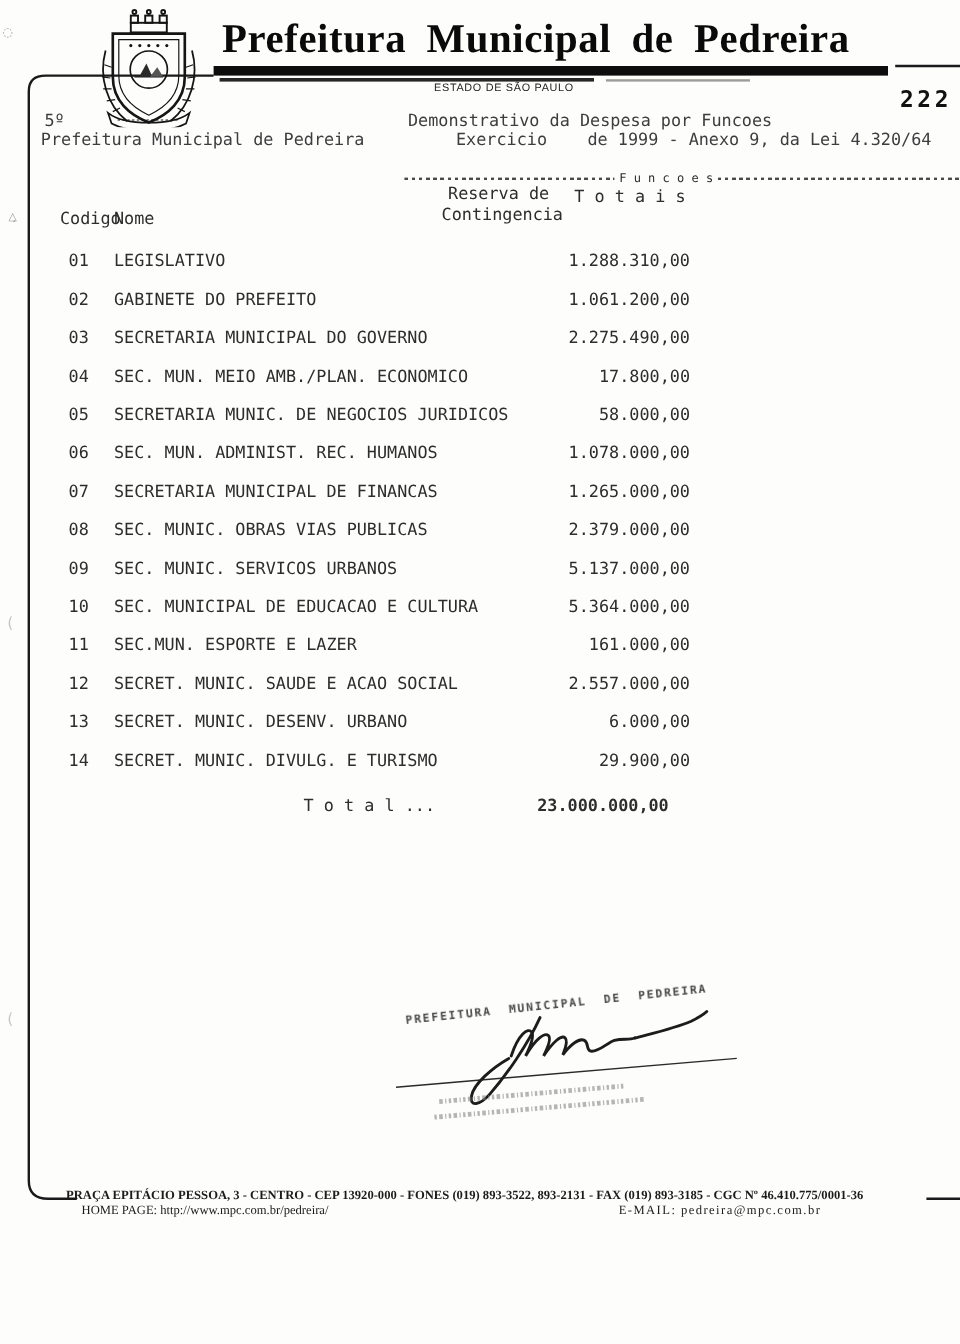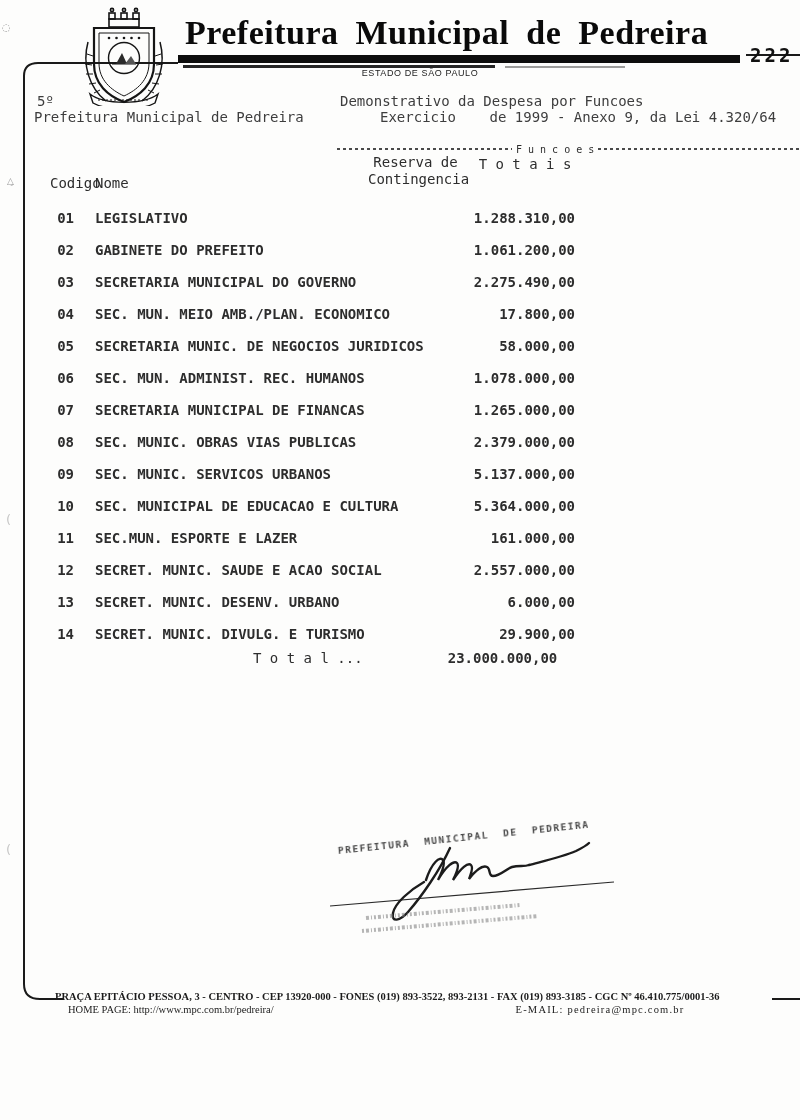--- a/index.html
+++ b/index.html
@@ -15,26 +15,26 @@
     font-size:34px;letter-spacing:.5px;word-spacing:8px;color:#0a0a0a;white-space:pre;
   }
   .estado{font-family:"Liberation Sans","DejaVu Sans",sans-serif;font-size:9px;letter-spacing:.6px;color:#222;}
   .pageno{font-family:"DejaVu Sans Mono",monospace;font-weight:bold;font-size:19px;letter-spacing:3px;color:#111;}
   .bar{background:#0d0d0d;}
   .bar2{background:#262626;}
   .band{display:flex;align-items:center;height:12px;}
   .band .dash{flex:1;height:2px;background:repeating-linear-gradient(90deg,#4a4a4a 0 3px,transparent 3px 6px);}
   .band .dashL{flex:0 0 175px;}
   .band .label{font-size:10px;color:#2d2d2d;white-space:pre;padding:0 4px;}
-  .rows{position:absolute;left:0;top:211px;width:800px;font-weight:bold;}
+  .rows{position:absolute;left:0;top:211px;width:800px;}
   .row{position:relative;height:32px;}
   .row .code{position:absolute;left:44px;width:30px;text-align:right;}
   .row .name{position:absolute;left:95px;}
   .row .total{position:absolute;left:430px;width:145px;text-align:right;}
-  .totalrow{position:relative;}
+  .totalrow{position:relative;margin-top:14px;}
   .footer-serif{font-family:"Liberation Serif","DejaVu Serif",serif;font-size:10.5px;color:#1b1b1b;white-space:pre;}
   .stamp{
     font-family:"DejaVu Sans Mono",monospace;font-size:9.5px;font-weight:bold;
     letter-spacing:1.5px;color:#4a4a4a;white-space:pre;filter:blur(.3px);
     transform:rotate(-6deg);transform-origin:left center;
   }
   .artifact{color:#9a9a9a;font-family:"DejaVu Sans",sans-serif;}
   svg{display:block;}
 </style>
 </head>
@@ -86,21 +86,21 @@
       <path d="M14,88 C28,99 68,99 82,88 L79,97 C64,105 32,105 17,97 Z" stroke-width="1.4"></path>
       <path d="M22,94 H74" stroke-width="1" stroke-dasharray="2 2"></path>
     </g>
   </svg>
 
   <div class="abs title" style="left:185px;top:14px;">Prefeitura Municipal de Pedreira</div>
   <div class="abs bar" style="left:178px;top:55px;width:562px;height:8px;"></div>
   <div class="abs bar2" style="left:183px;top:65px;width:312px;height:3px;"></div>
   <div class="abs bar2" style="left:505px;top:66px;width:120px;height:2px;opacity:.45;"></div>
   <div class="abs estado" style="left:340px;top:68px;width:160px;text-align:center;">ESTADO DE SÃO PAULO</div>
-  <div class="abs pageno" style="left:750px;top:44px;">222</div>
+  <div class="abs pageno" style="left:750px;top:72px;">222</div>
 
   <div class="abs mono dim" style="left:37px;top:94px;">5º</div>
   <div class="abs mono dim" style="left:34px;top:110px;">Prefeitura Municipal de Pedreira</div>
   <div class="abs mono dim" style="left:340px;top:94px;">Demonstrativo da Despesa por Funcoes</div>
   <div class="abs mono dim" style="left:340px;top:110px;margin-left:40px;">Exercicio    de 1999 - Anexo 9, da Lei 4.320/64</div>
 
   <div class="abs band" style="left:337px;top:143px;width:463px;">
     <span class="dash dashL"></span>
     <span class="label">F u n c o e s</span>
     <span class="dash"></span>

